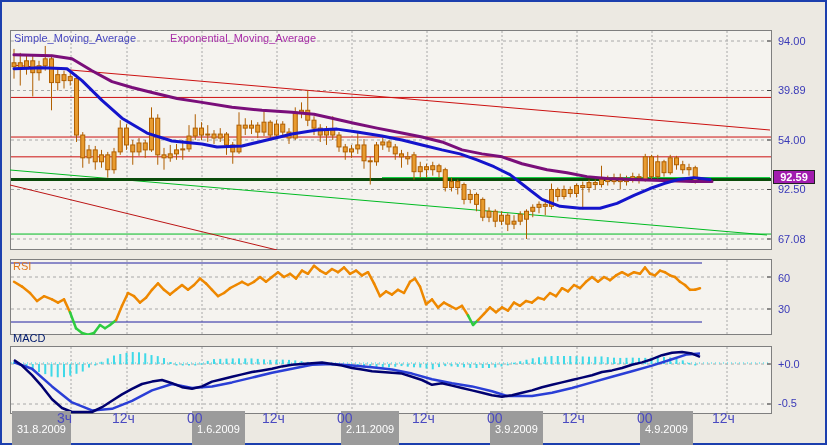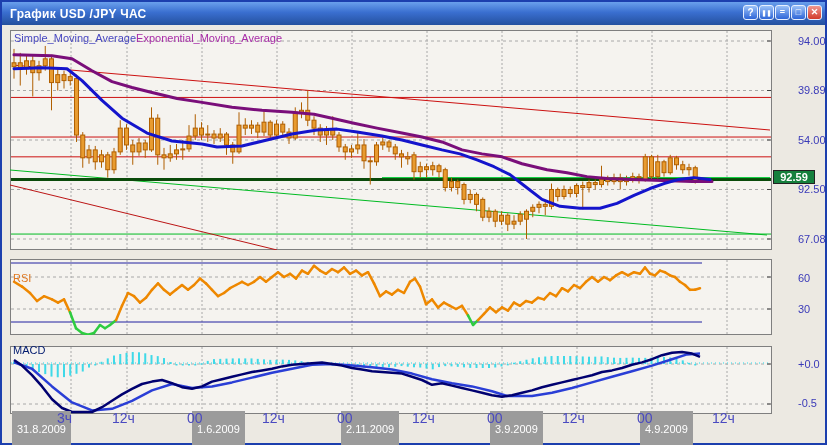--- a/index.html
+++ b/index.html
@@ -10,57 +10,37 @@
             background:linear-gradient(180deg,#6aa0ec 0%,#3a6fd0 45%,#24509e 100%);
             display:flex;align-items:center;padding-left:8px;box-sizing:border-box;}
   .title{color:#fff;font-size:12px;font-weight:bold;letter-spacing:.3px;}
   .btns{position:absolute;right:3px;top:3px;display:flex;gap:1px;}
   .wbtn{width:15px;height:15px;border-radius:3px;box-sizing:border-box;
         background:linear-gradient(180deg,#9cc2f8,#2e66d8);border:1px solid #e8f0ff;
         color:#fff;font-size:9px;font-weight:bold;display:flex;align-items:center;justify-content:center;line-height:1;cursor:pointer;}
   .wbtn.close{background:linear-gradient(180deg,#f09890,#d23a2a);}
   .pane-svg{position:absolute;}
   .legend{position:absolute;left:12px;top:30px;font-size:11px;white-space:nowrap;}
-  .legend .sma{color:#4848c0;}
-  .legend .ema{color:#a82ca8;}
-  .ind-label{position:absolute;font-size:11px;font-weight:bold;margin-top:12px;}
+  .legend .sma{color:#4848c0;margin-right:6px;}
+  .legend .ema{color:#a82ca8;margin-left:28px;}
+  .ind-label{position:absolute;font-size:11px;font-weight:bold;}
   .rsi-label{left:11px;top:258px;color:#e07820;font-weight:normal;}
   .macd-label{left:11px;top:330px;color:#001a6e;font-weight:normal;}
-  .axis-label{position:absolute;left:776px;font-size:11px;color:#3a3ab8;margin-left:20px;}
-  .price-badge{position:absolute;left:771px;top:168px;width:42px;height:14px;background:#15803d;
+  .axis-label{position:absolute;left:776px;font-size:11px;color:#3a3ab8;}
+  .price-badge{position:absolute;left:771px;top:168px;width:42px;height:14px;background:#a21caf;
                border:1px solid #222;box-sizing:border-box;color:#fff;font-size:11px;font-weight:bold;
                display:flex;align-items:center;justify-content:center;}
   .date-badge{position:absolute;top:409px;height:15px;background:#9b9b9b;color:#fff;
               font-size:11px;display:flex;align-items:center;padding:10px 5px;}
   .time-label{position:absolute;top:408px;width:30px;text-align:left;font-size:14px;color:#4a4ac0;}
 </style>
 </head>
 <body>
 
 <div class="window">
-  <div class="titlebar">
-    <span class="title">График USD /JPY  ЧАС</span>
-    <div class="btns">
-      <div class="wbtn">
-          <span style="font-size:10px">?</span>
-        </div>
-      <div class="wbtn">
-          <span style="font-size:6px">❚❚</span>
-        </div>
-      <div class="wbtn">
-          <span>=</span>
-        </div>
-      <div class="wbtn">
-          <span>□</span>
-        </div>
-      <div class="wbtn close">
-          <span>✕</span>
-        </div>
-    </div>
-  </div>
 
   <svg id="svg-main" class="pane-svg" style="left:8px;top:28px;" width="762" height="220">
       <rect x="0.5" y="0.5" width="761" height="219" fill="#f5f3ef" stroke="#7f7f7f"></rect>
       <line x1="61" y1="1" x2="61" y2="219" stroke="#a8a8a8" stroke-width="1" stroke-dasharray="2 2"></line>
       <line x1="117" y1="1" x2="117" y2="219" stroke="#a8a8a8" stroke-width="1" stroke-dasharray="2 2"></line>
       <line x1="192" y1="1" x2="192" y2="219" stroke="#a8a8a8" stroke-width="1" stroke-dasharray="2 2"></line>
       <line x1="267" y1="1" x2="267" y2="219" stroke="#a8a8a8" stroke-width="1" stroke-dasharray="2 2"></line>
       <line x1="342" y1="1" x2="342" y2="219" stroke="#a8a8a8" stroke-width="1" stroke-dasharray="2 2"></line>
       <line x1="417" y1="1" x2="417" y2="219" stroke="#a8a8a8" stroke-width="1" stroke-dasharray="2 2"></line>
       <line x1="492" y1="1" x2="492" y2="219" stroke="#a8a8a8" stroke-width="1" stroke-dasharray="2 2"></line>

